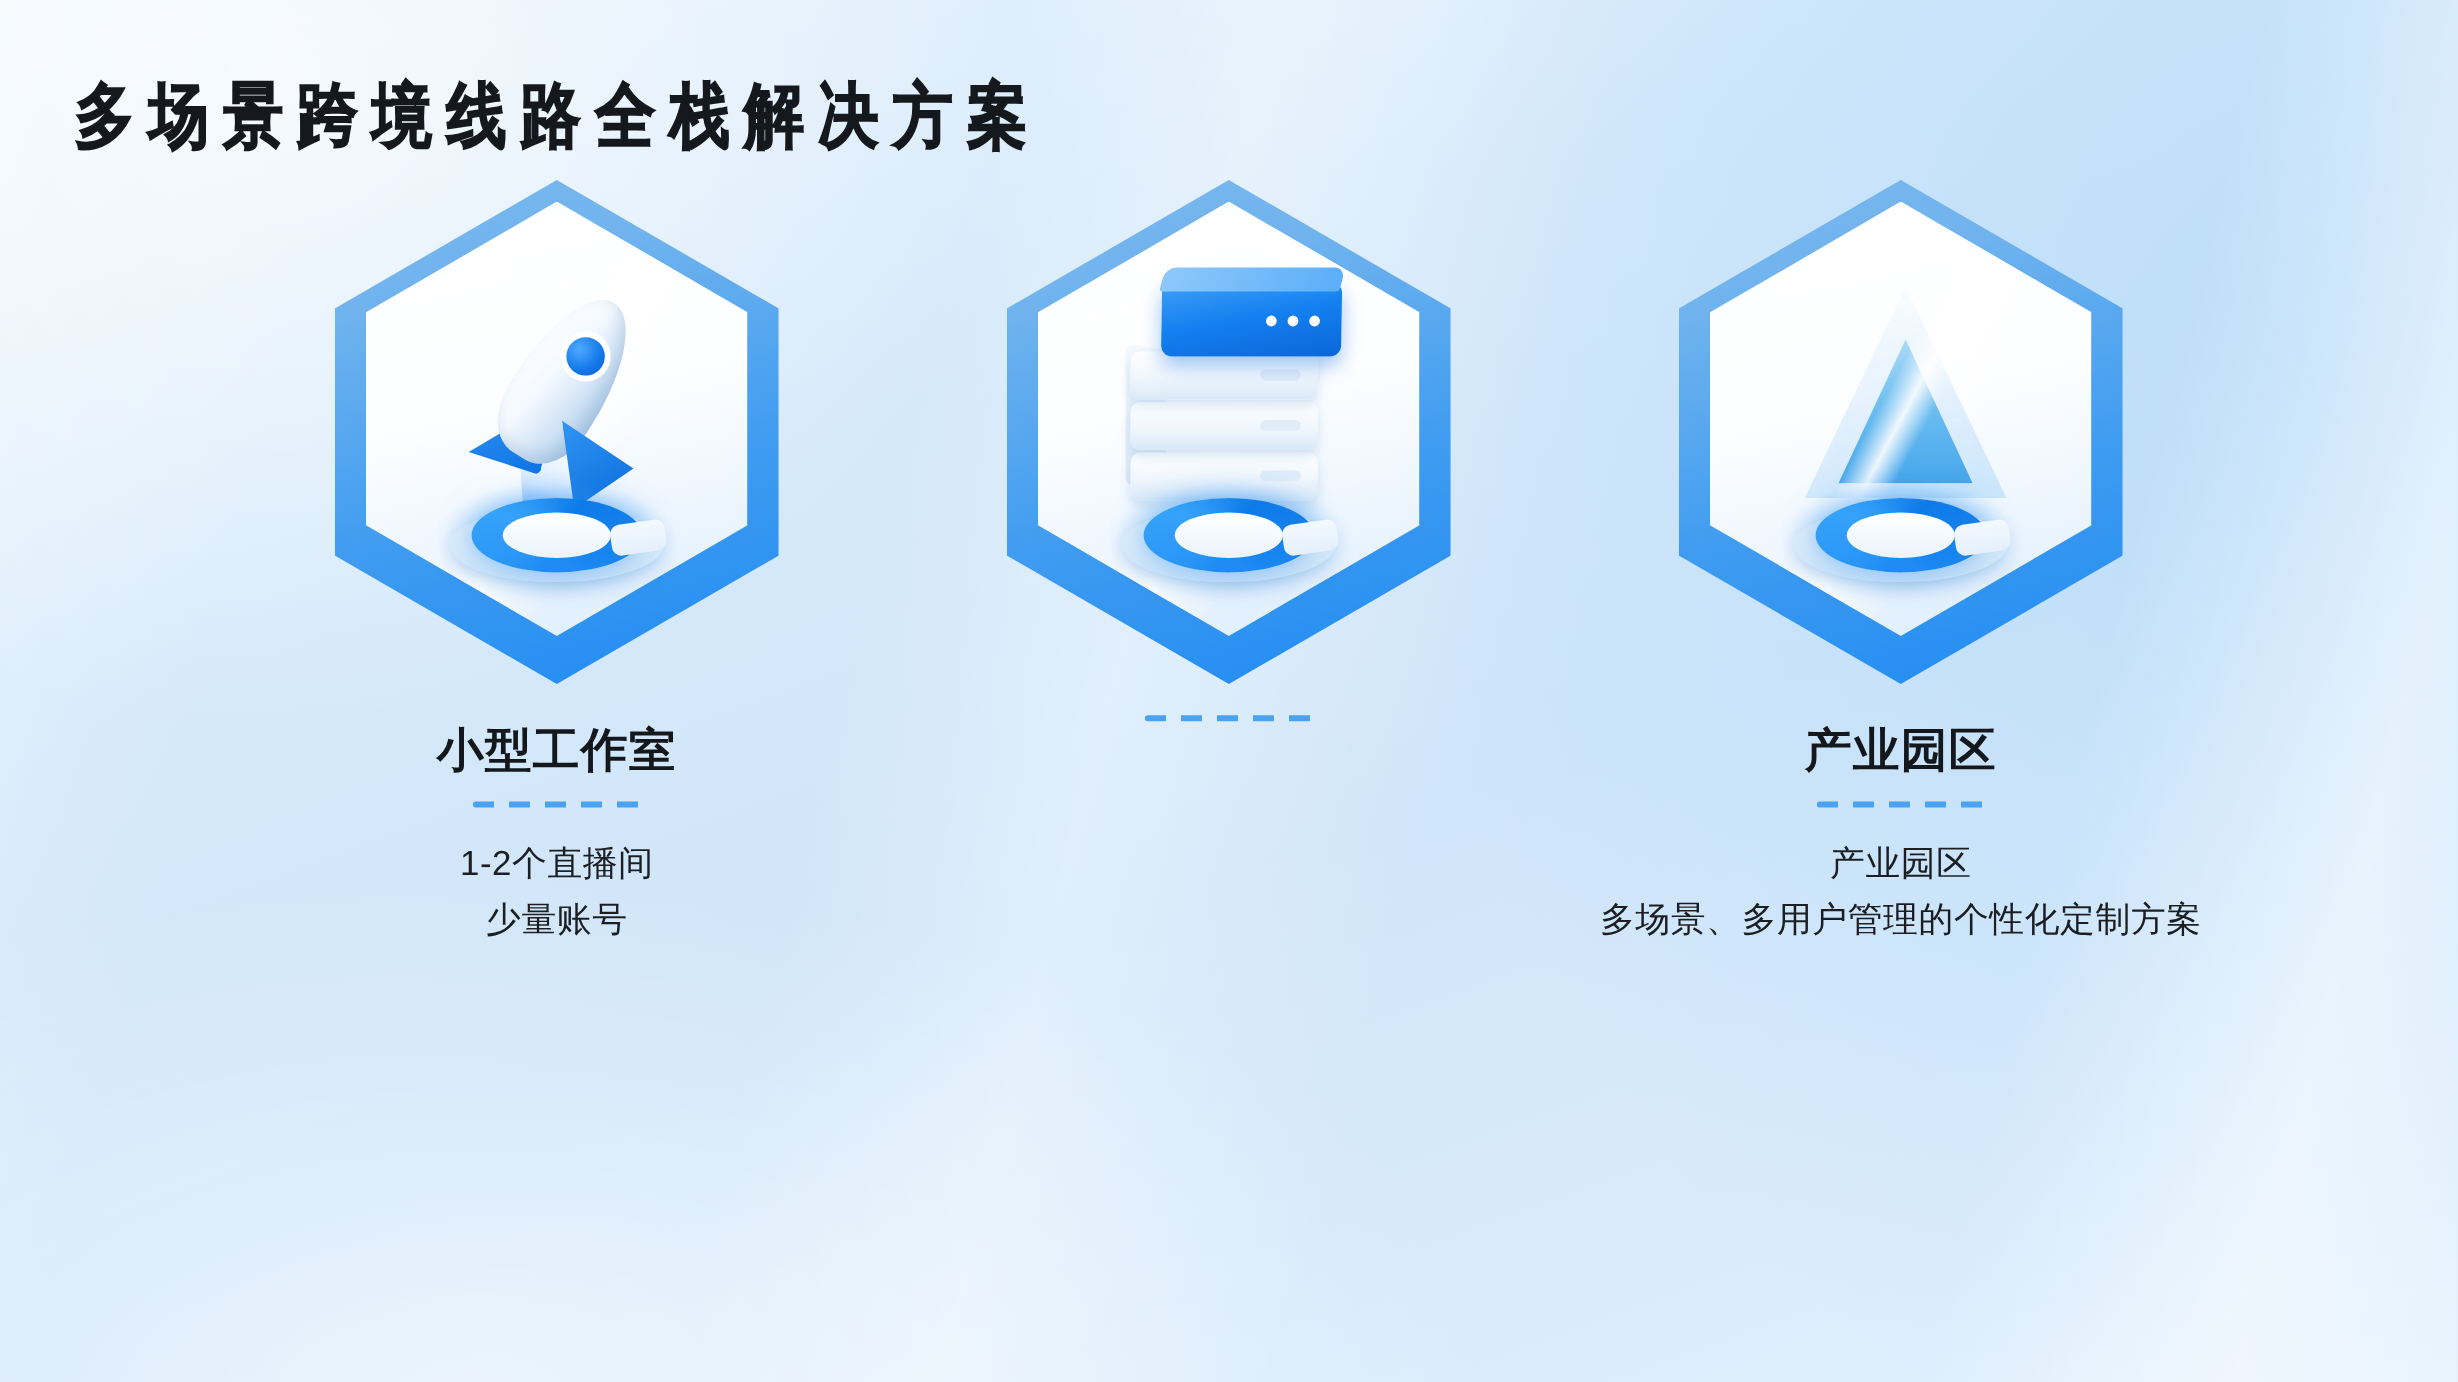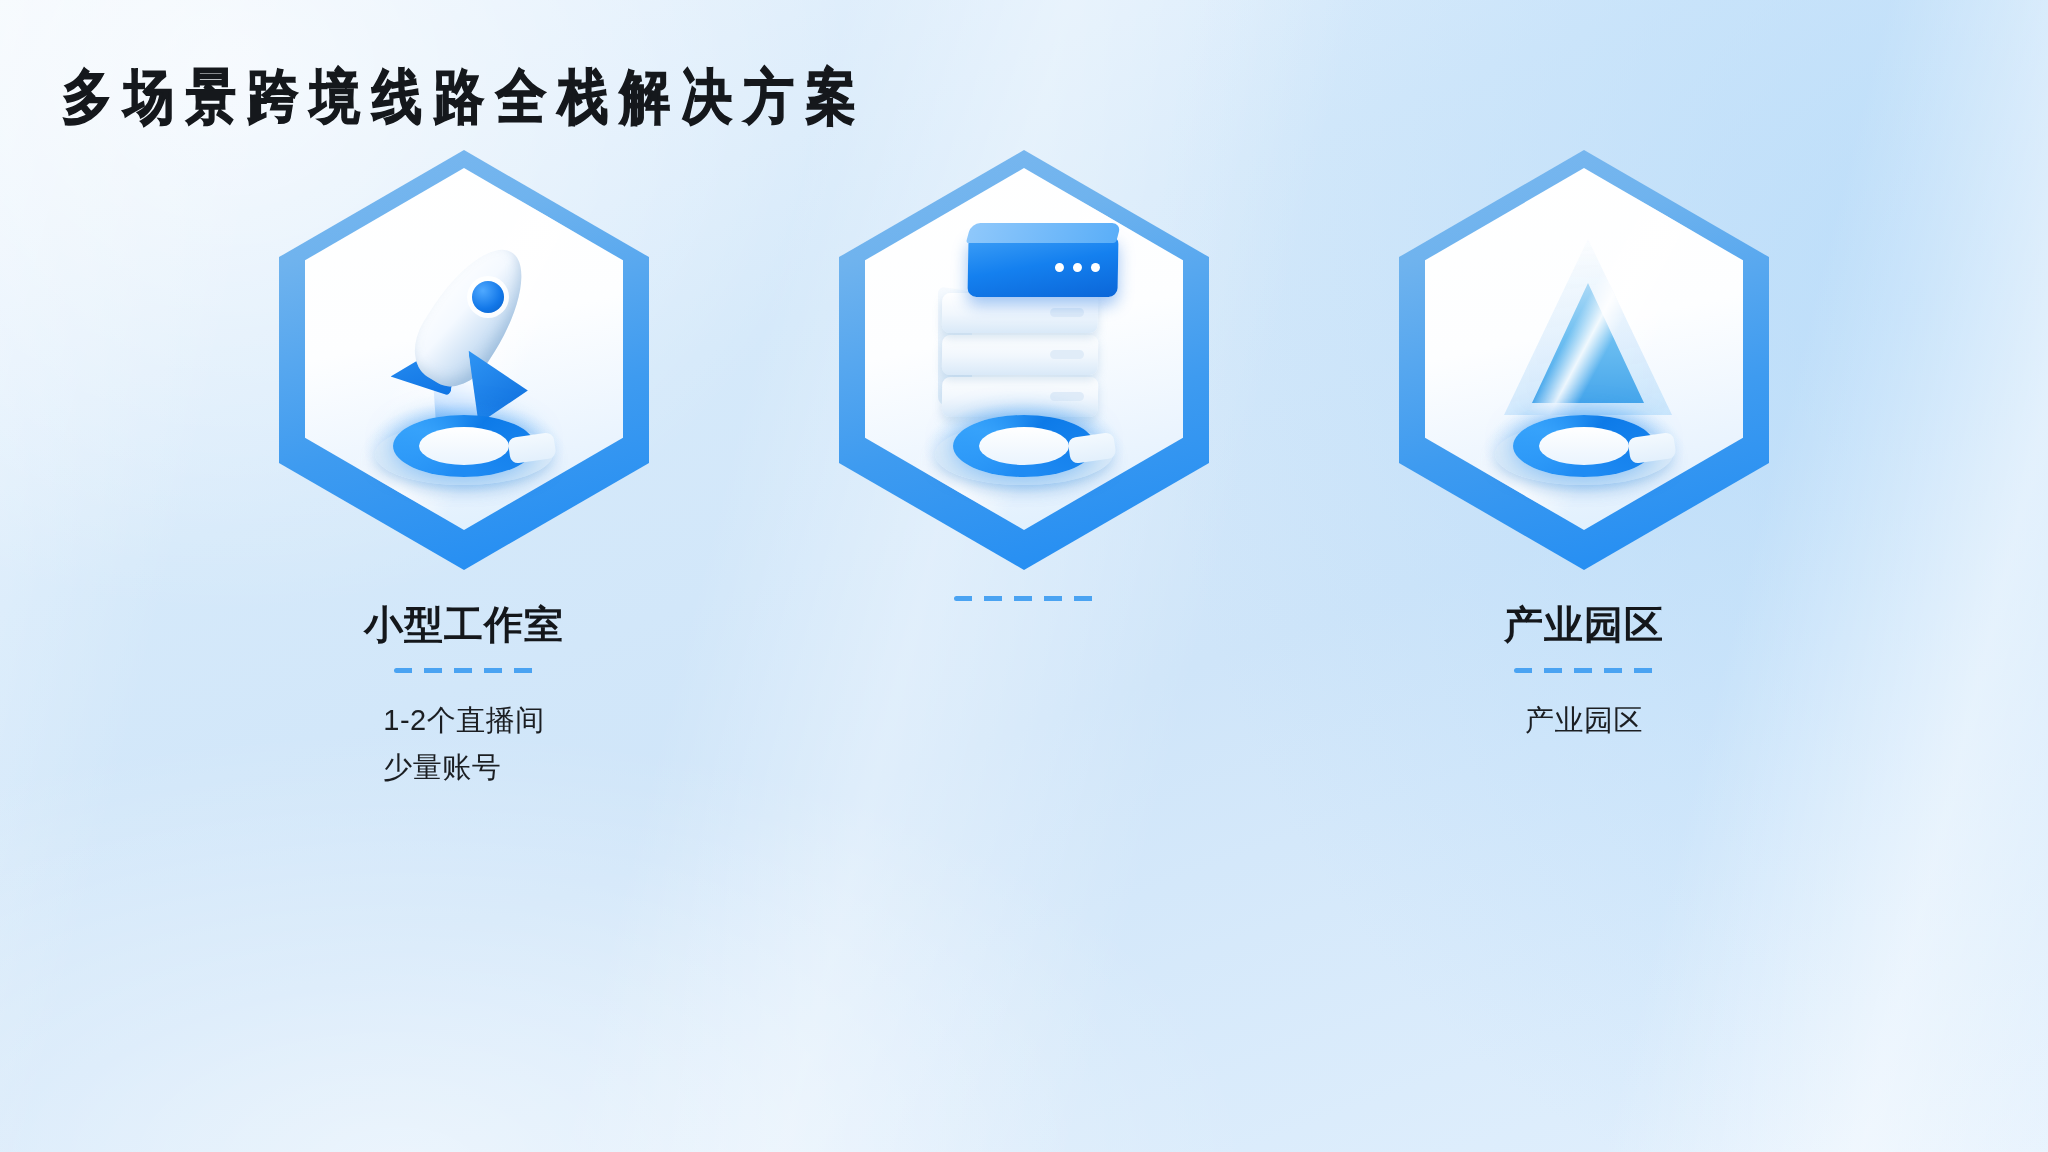--- a/index.html
+++ b/index.html
@@ -234,21 +234,21 @@
     margin-top:18px;
     font-size:39px; font-weight:700; color:#14171b;
     letter-spacing:1px; white-space:nowrap; text-align:center;
   }
   .divider{
     margin-top:16px; width:140px; height:5px;
     background:repeating-linear-gradient(90deg,#4aa3f2 0 18px, rgba(0,0,0,0) 18px 30px);
     border-radius:3px;
   }
   .card-lines{
-    margin-top:24px; text-align:left;
+    margin-top:24px; text-align:center;
     font-size:29px; color:#1b1e22; line-height:1.62; font-weight:400;
     white-space:nowrap;
   }
   .card-lines div{ letter-spacing:.5px; }
 </style>
 </head>
 <body>
 
 <div class="bg-base"></div>
 <div class="bg-tint-r"></div>
@@ -339,16 +339,17 @@
           <div class="ringOuter"></div>
           <div class="ringCut"></div>
           <div class="ringGap"></div>
         </div>
       </div>
     </div>
     <div class="card-title">产业园区</div>
     <div class="divider"></div>
     <div class="card-lines">
       <div>产业园区</div>
+      <div>多场景、多用户管理的个性化定制方案</div>
     </div>
   </div>
 
 </div>
 
 </body></html>

